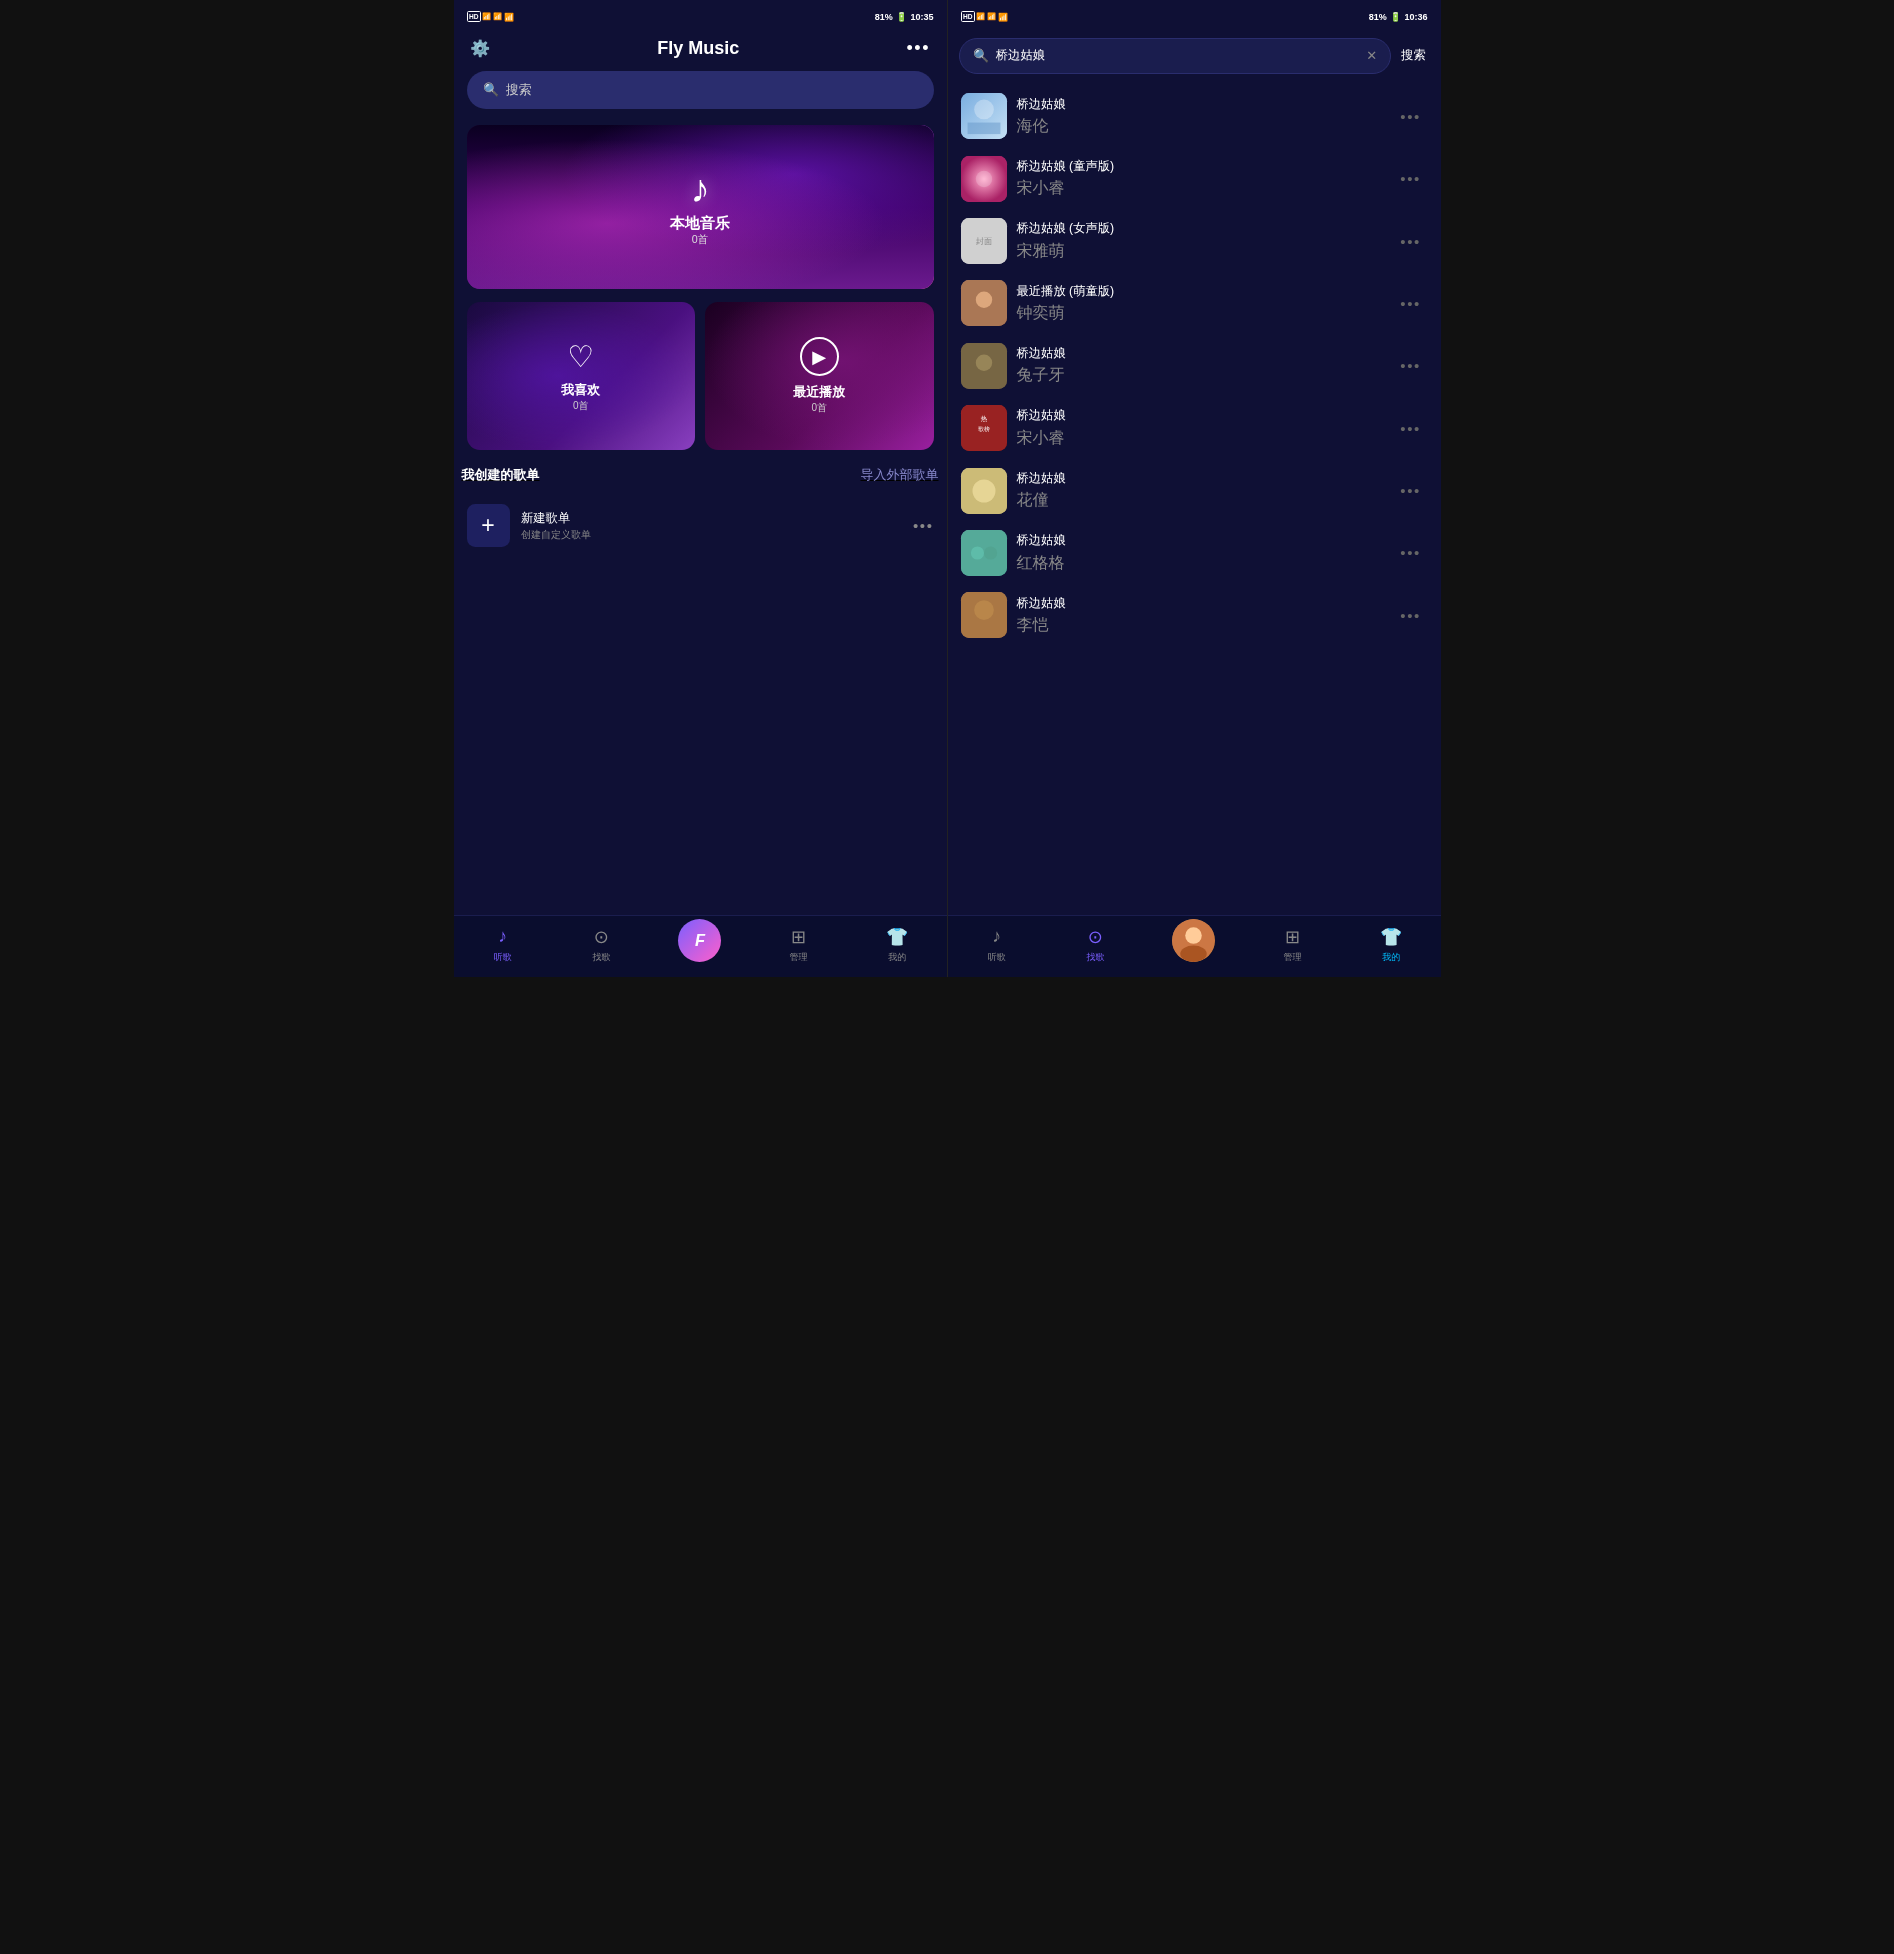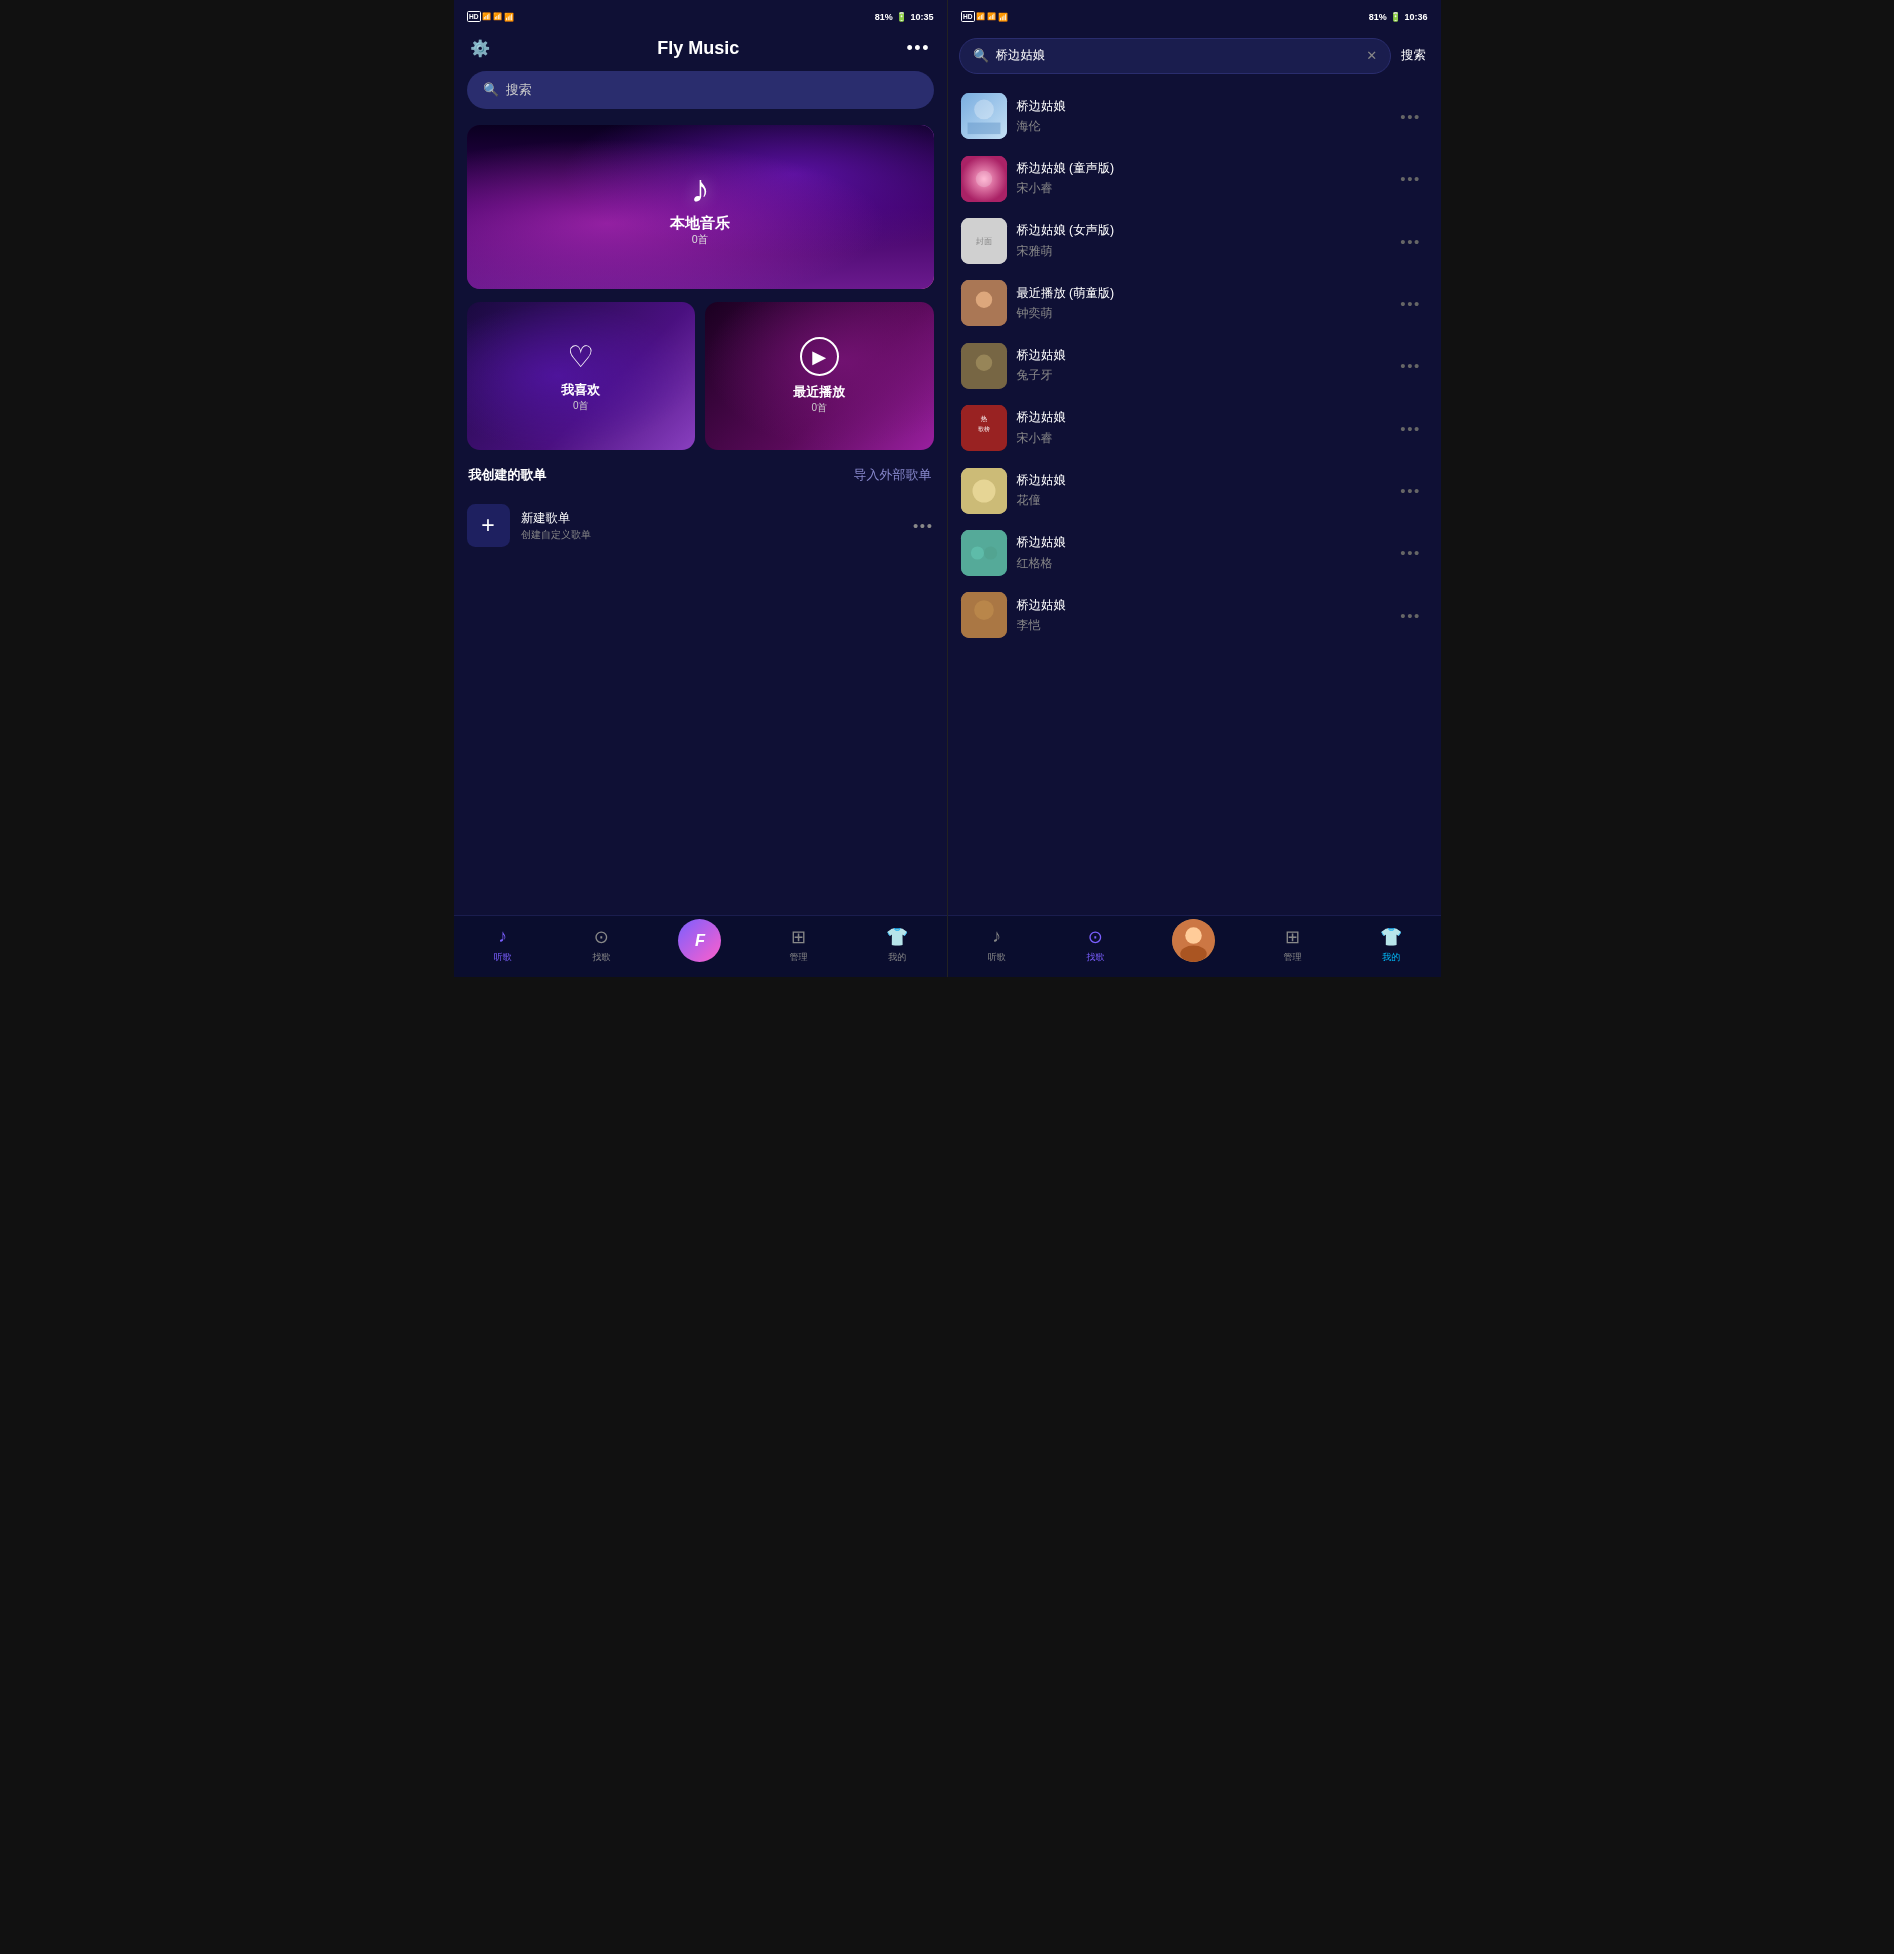--- a/index.html
+++ b/index.html
@@ -143,21 +143,22 @@
         linear-gradient(135deg, #1a0020 0%, #5a0a5a 60%, #9a20a0 100%);
     }
     .card-icon { font-size: 30px; margin-bottom: 6.6px; }
     .card-title { font-size: 13px; font-weight: 600; }
     .card-count { font-size: 10px; color: #ccc; }
 
     .section-header {
       display: flex;
       justify-content: space-between;
       align-items: center;
-      padding: 0 15px 10px;
+      padding: 0 8px 10px;
+      text-decoration: underline;
     }
     .section-title { color: white; font-size: 13px; font-weight: 600; }
     .section-action { color: #8888cc; font-size: 13px; cursor: pointer; }
 
     .playlist-item {
       display: flex;
       align-items: center;
       padding: 10px 13px;
       gap: 11.5px;
       cursor: pointer;
@@ -282,21 +283,21 @@
       background: #2a2d6e;
       display: flex;
       align-items: center;
       justify-content: center;
       font-size: 8.2px;
       color: #888;
       font-family: Liberation Serif, serif;
     }
     .song-info { flex: 1; }
     .song-title { color: white; font-size: 12.3px; font-weight: 500; margin-bottom: 3.3px; }
-    .song-artist { color: #888; font-size: 12px; }
+    .song-artist { color: #888; font-size: 16px; }
     .song-more { color: #666; font-size: 15px; letter-spacing: 1.6px; cursor: pointer; padding: 6.6px; }
 
     
     .thumb-1 { background: linear-gradient(135deg, #6699cc 0%, #99ccee 40%, #ccddff 70%, #aaddff 100%); }
     .thumb-2 { background: radial-gradient(circle at 50% 50%, #ff88aa 0%, #dd4488 50%, #aa1166 100%); }
 
     .right-bottom-nav {
       display: flex;
       justify-content: space-around;
       align-items: center;

